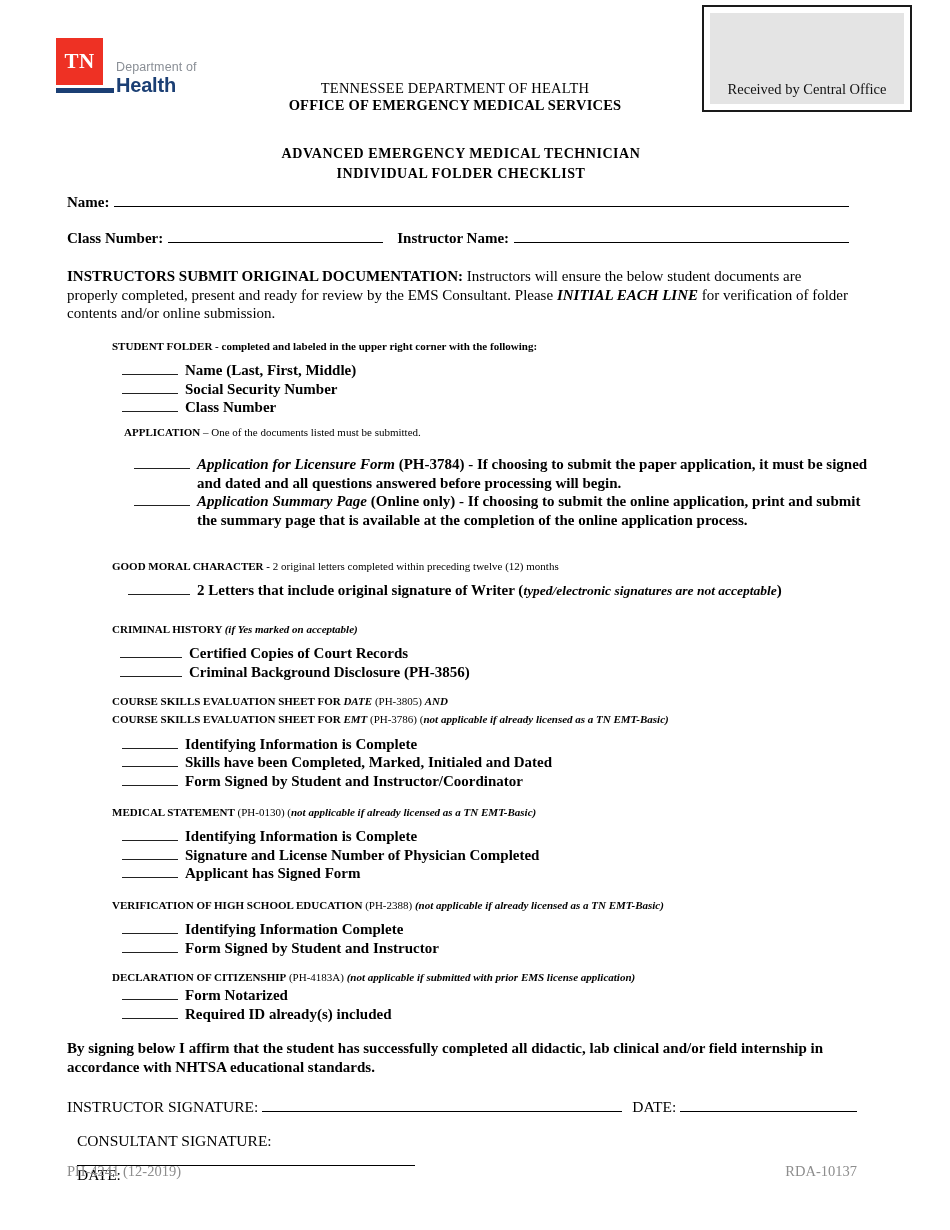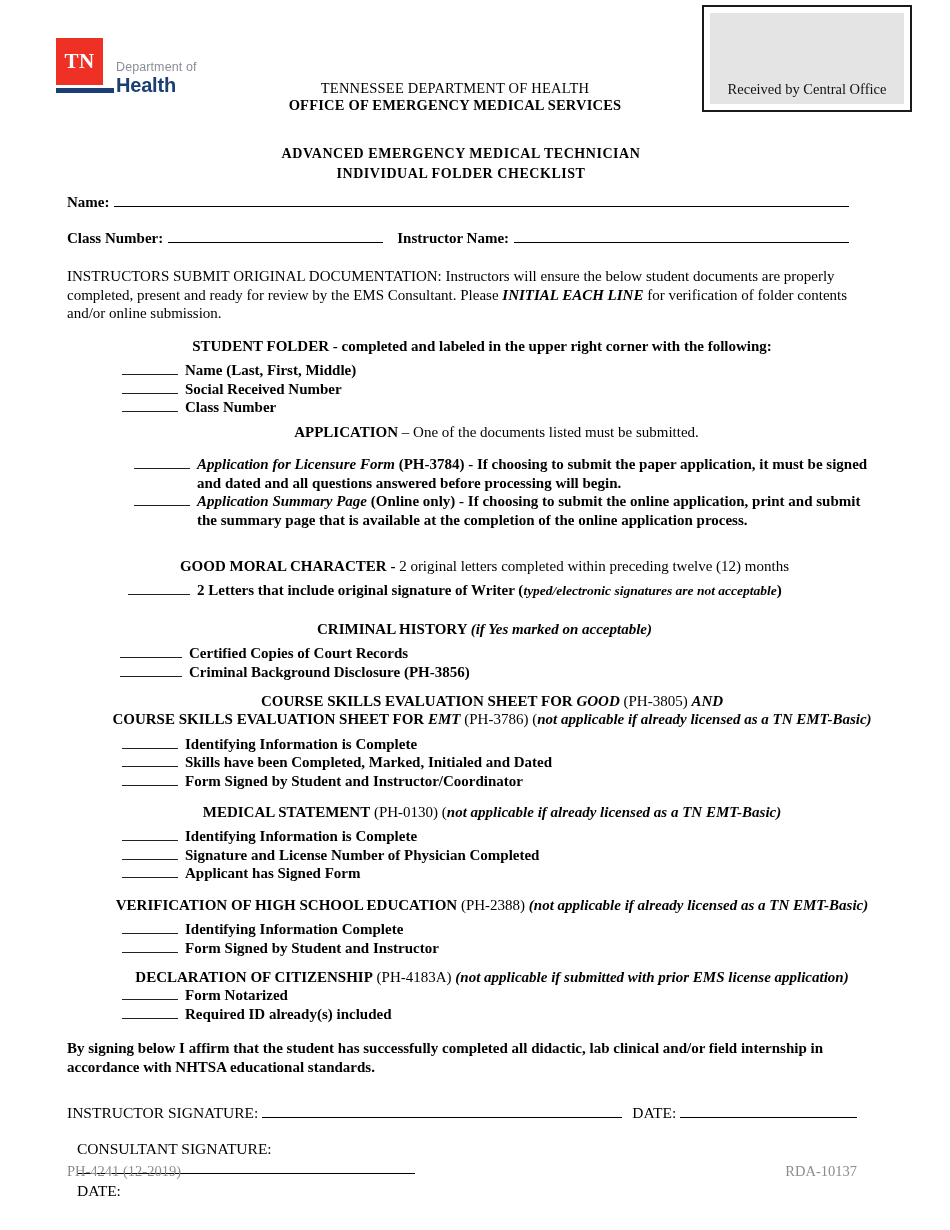--- a/index.html
+++ b/index.html
@@ -165,37 +165,36 @@
   
   .intro {
     position: absolute;
     left: 67px;
     top: 267px;
     width: 782px;
     font-size: 15px;
     line-height: 18.6px;
     text-align: left;
   }
-  .b { font-weight: normal; }
+  .b { font-weight: bold; }
   .i { font-style: italic; }
   .bi { font-weight: bold; font-style: italic; }
   .biu { font-weight: bold; font-style: italic; }
   .small-i { font-style: italic; font-size: 13.5px; }
 
   
   .section {
     position: absolute;
     font-size: 15px;
     line-height: 18.4px;
   }
   .sec-head {
     font-weight: bold;
-    font-size: 15px;
+    font-size: 11px;
     line-height: 18.4px;
-    text-align: center;
   }
   .sub-item {
     display: flex;
     align-items: baseline;
     line-height: 18.4px;
   }
   .blank {
     display: inline-block;
     border-bottom: 1.2px solid #222222;
     height: 13px;
@@ -219,21 +218,21 @@
 
   
   .sig-row {
     position: absolute;
     left: 67px;
     width: 790px;
     display: flex;
     align-items: baseline;
     font-size: 15.5px;
   }
-  .sig-label { white-space: nowrap; margin-top: 8px; }
+  .sig-label { white-space: nowrap; }
   .sig-blank {
     border-bottom: 1.4px solid #000000;
     height: 15px;
     margin-left: 4px;
   }
 
   
   .footer {
     position: absolute;
     left: 67px;
@@ -297,21 +296,21 @@
     <div class="sec-head">
       <span>STUDENT FOLDER</span><span> - completed and labeled in the upper right corner with the following:</span>
     </div>
     <div style="height:6px;"></div>
     <div class="sub-item">
       <span class="blank" style="width:56px; margin-left:10px;"></span>
       <span class="sub-text">Name (Last, First, Middle)</span>
     </div>
     <div class="sub-item">
       <span class="blank" style="width:56px; margin-left:10px;"></span>
-      <span class="sub-text">Social Received Number</span>
+      <span class="sub-text">Social Security Number</span>
     </div>
     <div class="sub-item">
       <span class="blank" style="width:56px; margin-left:10px;"></span>
       <span class="sub-text">Class Number</span>
     </div>
   </div>
 
   <div class="section" style="left:124px; top:423px; width:745px;">
     <div class="sec-head">
       <span>APPLICATION</span><span style="font-weight:normal;"> – One of the documents listed must be submitted.</span>
@@ -348,21 +347,21 @@
       <span class="sub-text">Certified Copies of Court Records</span>
     </div>
     <div class="sub-item">
       <span class="blank" style="width:62px; margin-left:8px;"></span>
       <span class="sub-text">Criminal Background Disclosure (PH-3856)</span>
     </div>
   </div>
 
   <div class="section" style="left:112px; top:692px; width:760px;">
     <div class="sec-head">
-      <span>COURSE SKILLS EVALUATION SHEET FOR </span><span class="biu">GOOD</span><span style="font-weight:normal;"> (PH-3805) </span><span class="biu">AND</span>
+      <span>COURSE SKILLS EVALUATION SHEET FOR </span><span class="biu">DATE</span><span style="font-weight:normal;"> (PH-3805) </span><span class="biu">AND</span>
     </div>
     <div class="sec-head">
       <span>COURSE SKILLS EVALUATION SHEET FOR </span><span class="biu">EMT</span><span style="font-weight:normal;"> (PH-3786) (</span><span class="biu">not applicable if already licensed as a TN EMT-Basic)</span>
     </div>
     <div style="height:6px;"></div>
     <div class="sub-item">
       <span class="blank" style="width:56px; margin-left:10px;"></span>
       <span class="sub-text">Identifying Information is Complete</span>
     </div>
     <div class="sub-item">

